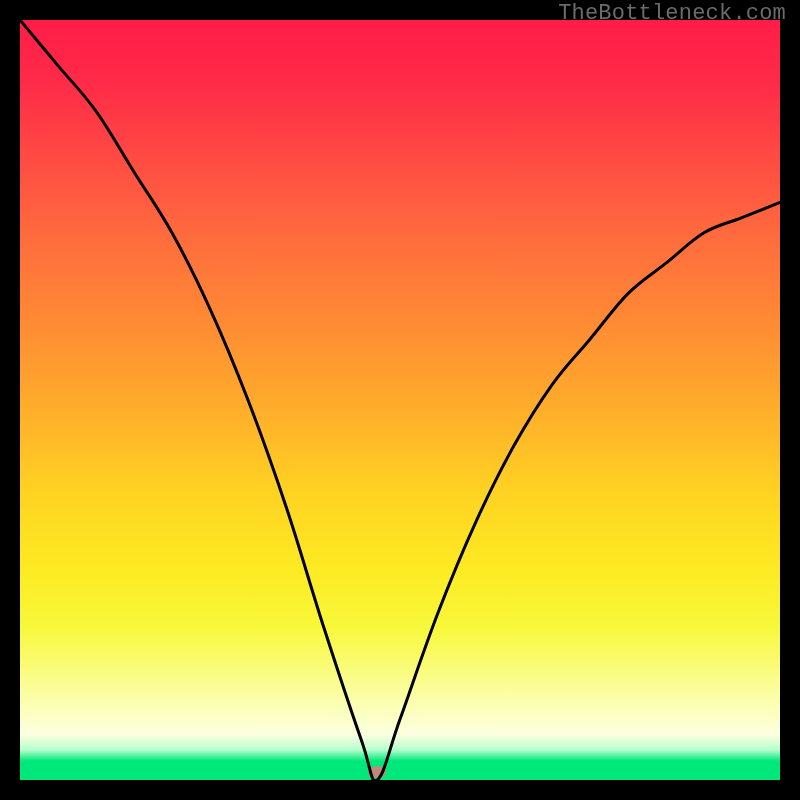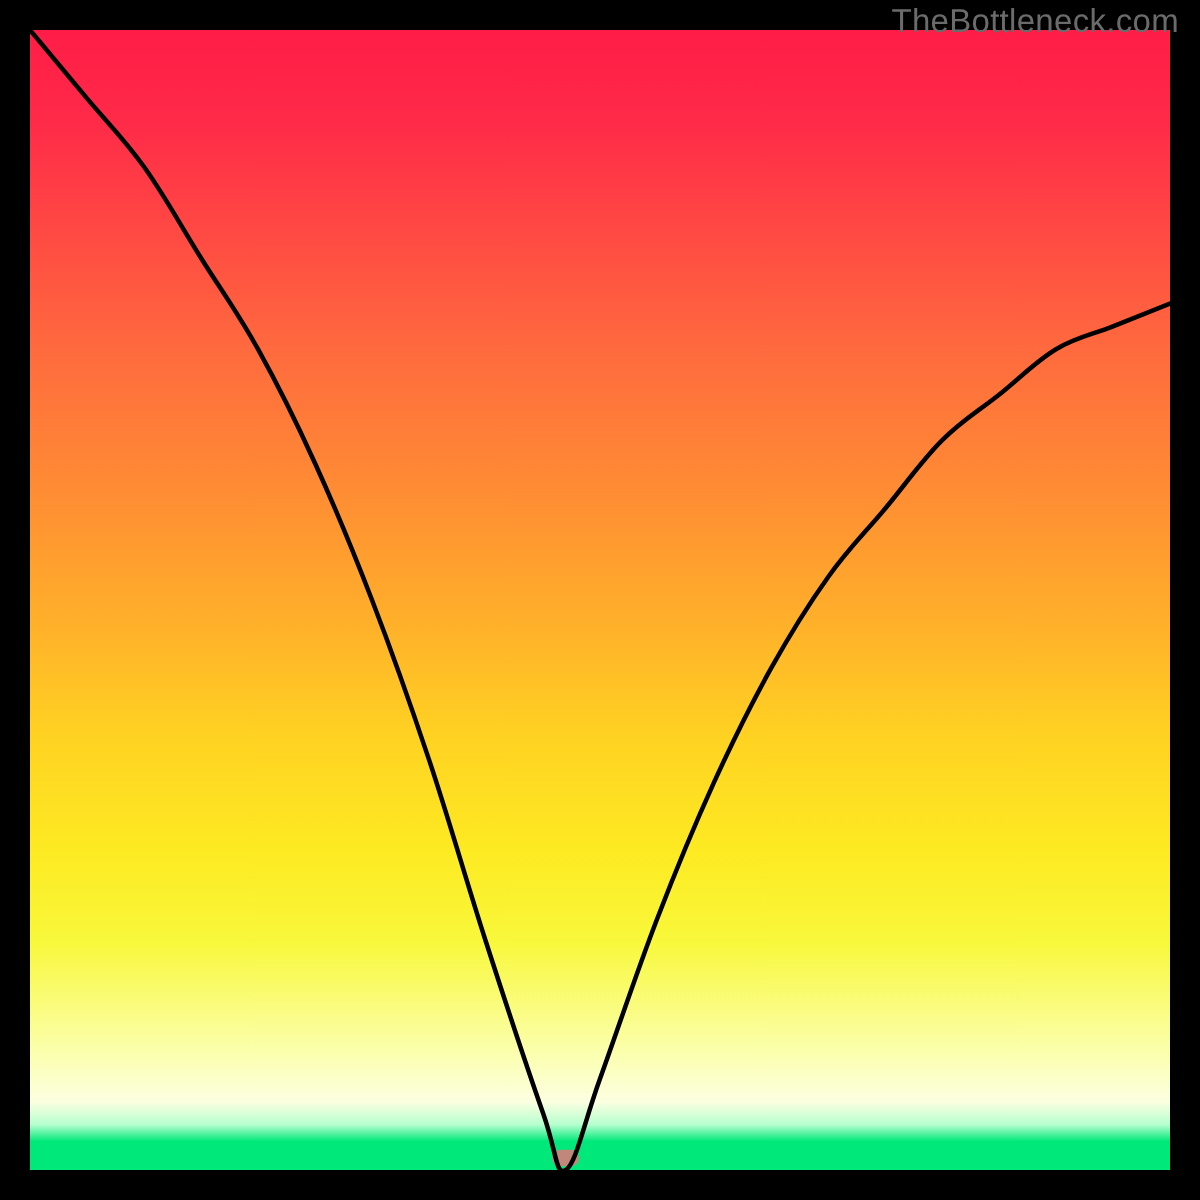--- a/index.html
+++ b/index.html
@@ -9,20 +9,21 @@
     height: 800px;
     background: #000;
     overflow: hidden;
     font-family: Arial, Helvetica, sans-serif;
   }
   .frame {
     position: relative;
     width: 800px;
     height: 800px;
     background: #000;
+    font-family: Liberation Mono, monospace;
   }
   .watermark {
     position: absolute;
     top: 1px;
     right: 14px;
     color: #6b6b6b;
     font-size: 22px;
     font-weight: 500;
     letter-spacing: 0.2px;
     z-index: 5;

